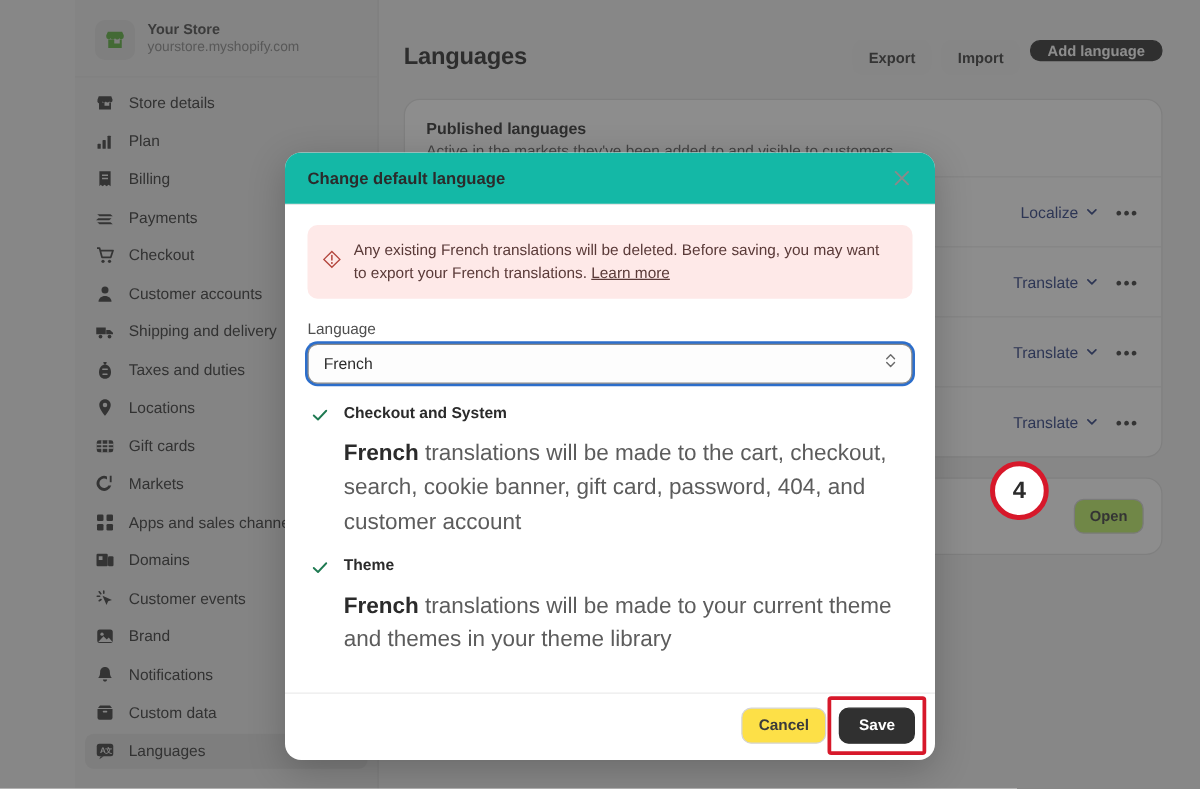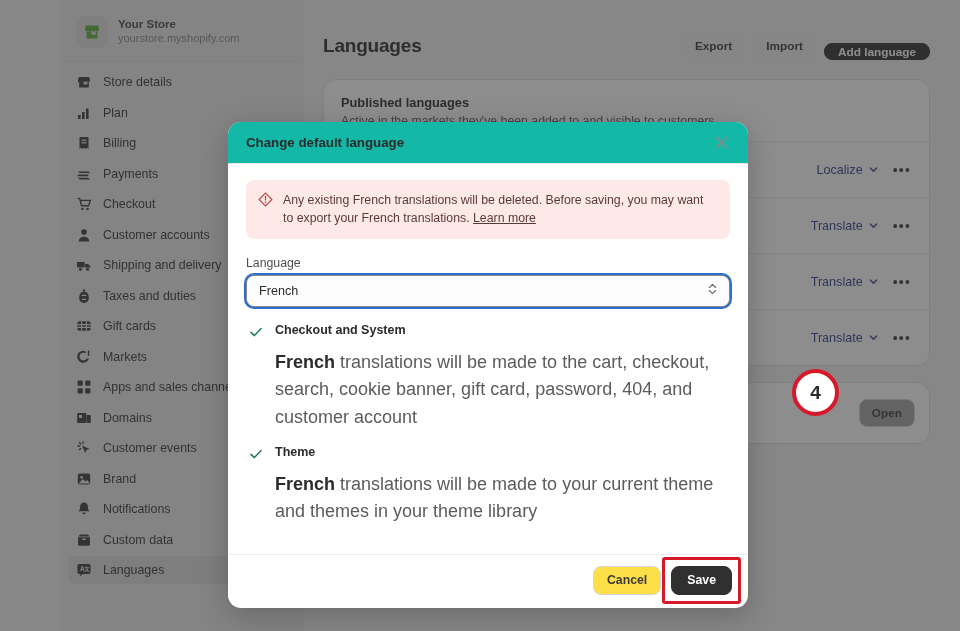--- a/index.html
+++ b/index.html
@@ -42,24 +42,24 @@
   .nav-label { font-size: 12.4px; color: #353535; white-space: nowrap; }
   .nav-ico { width: 16px; height: 16px; flex: none; display: block; }
 
   
   .main { position: absolute; left: 303px; top: 0; right: 0; bottom: 0; }
   .page-head {
     display: flex; align-items: center;
     padding: 32px 30px 0 20px;
   }
   .page-title { font-size: 19px; font-weight: 600; color: #2b2b2b; letter-spacing: -0.2px; }
-  .head-actions { margin-left: auto; display: flex; align-items: flex-end; gap: 8px; }
+  .head-actions { margin-left: auto; display: flex; align-items: flex-start; gap: 8px; }
   .btn {
     height: 28px; padding: 0 12px; border-radius: 8px; border: 1px solid #d5d5d5;
-    background: #a3a3a3; font-size: 11.8px; font-weight: 600; color: #3b3b3b;
+    background: #bef264; font-size: 11.8px; font-weight: 600; color: #3b3b3b;
     display: flex; align-items: center; cursor: pointer;
     font-family: "Liberation Sans", sans-serif;
   }
   .btn.plain { border-color: transparent; background: #efefef; }
   .btn.primary { background: #303030; border-color: #303030; color: #fff; padding: 0 13px; height: 17px; }
 
   .card {
     margin: 19px 30px 0 20px; background: #fff;
     border: 1px solid #e1e1e1; border-radius: 13px;
   }
@@ -96,21 +96,21 @@
   .modal-title { font-size: 13.3px; font-weight: 600; color: #2b2b2b; }
   .modal-close {
     margin-left: auto; width: 26px; height: 26px; border-radius: 6px;
     display: flex; align-items: center; justify-content: center;
     color: #8a8a8a; font-size: 15px; cursor: pointer; background: none; border: none;
   }
   .modal-body { padding: 16px 18px 14px; }
 
   .banner {
     display: flex; gap: 10px; background: #fee9e8; border-radius: 8px;
-    padding: 11px 13px 11px 12px; margin-bottom: 17px;
+    padding: 11px 13px 11px 12px; margin-bottom: 17px; align-items: center;
   }
   .banner-ico { flex: none; margin-top: 1px; }
   .banner-text { font-size: 12.3px; line-height: 1.5; color: #5a3a38; }
   .banner-text a { color: #5a3a38; }
 
   .field-label { font-size: 12.3px; color: #4f4f4f; margin-bottom: 5px; }
   .select-wrap {
     position: relative; height: 32px; border-radius: 8px;
     border: 1px solid #8a8a8a; background: #fdfdfd;
     box-shadow: 0 0 0 2px #2c6ecb; display: flex; align-items: center;
@@ -241,20 +241,29 @@
           </div>
           <div class="nav-item">
             <span>
               <svg class="nav-ico" viewBox="0 0 16 16" fill="#3b3b3b" aria-hidden="true">
                 <path d="M6.6 1.6h2.8l-.6 2h-1.6l-.6-2Z"></path>
                 <path d="M8 3.6c3 0 4.8 3 4.8 6.2S11 15 8 15s-4.8-2-4.8-5.2S5 3.6 8 3.6Z"></path>
                 <path d="M6.4 11.4h3.2M9.8 7.4H6.2" stroke="#ebebeb" stroke-width="1.1" stroke-linecap="round"></path>
               </svg>
             </span>
             <span class="nav-label">Taxes and duties</span>
+          </div>
+          <div class="nav-item">
+            <span>
+              <svg class="nav-ico" viewBox="0 0 16 16" fill="#3b3b3b" aria-hidden="true">
+                <path d="M8 1.4c2.6 0 4.6 2 4.6 4.6 0 3.3-4.6 8.6-4.6 8.6S3.4 9.3 3.4 6c0-2.6 2-4.6 4.6-4.6Z"></path>
+                <circle cx="8" cy="5.9" r="1.8" fill="#ebebeb"></circle>
+              </svg>
+            </span>
+            <span class="nav-label">Locations</span>
           </div>
           <div class="nav-item">
             <span>
               <svg class="nav-ico" viewBox="0 0 16 16" fill="#3b3b3b" aria-hidden="true">
                 <rect x="1.4" y="3.2" width="13.2" height="9.6" rx="1.8"></rect>
                 <path d="M5.6 3.2v9.6M10.4 3.2v9.6M1.4 6.6h13.2M1.4 9.4h13.2" stroke="#ebebeb" stroke-width="1.1"></path>
               </svg>
             </span>
             <span class="nav-label">Gift cards</span>
           </div>

